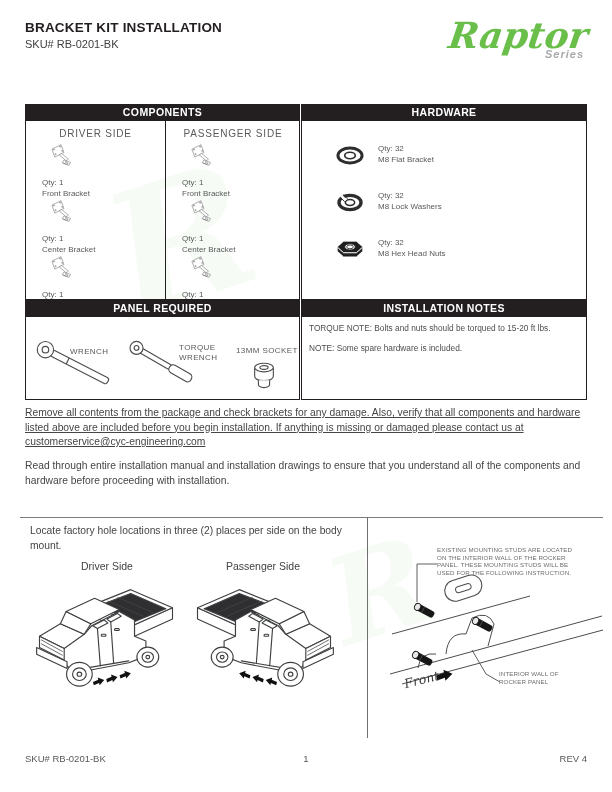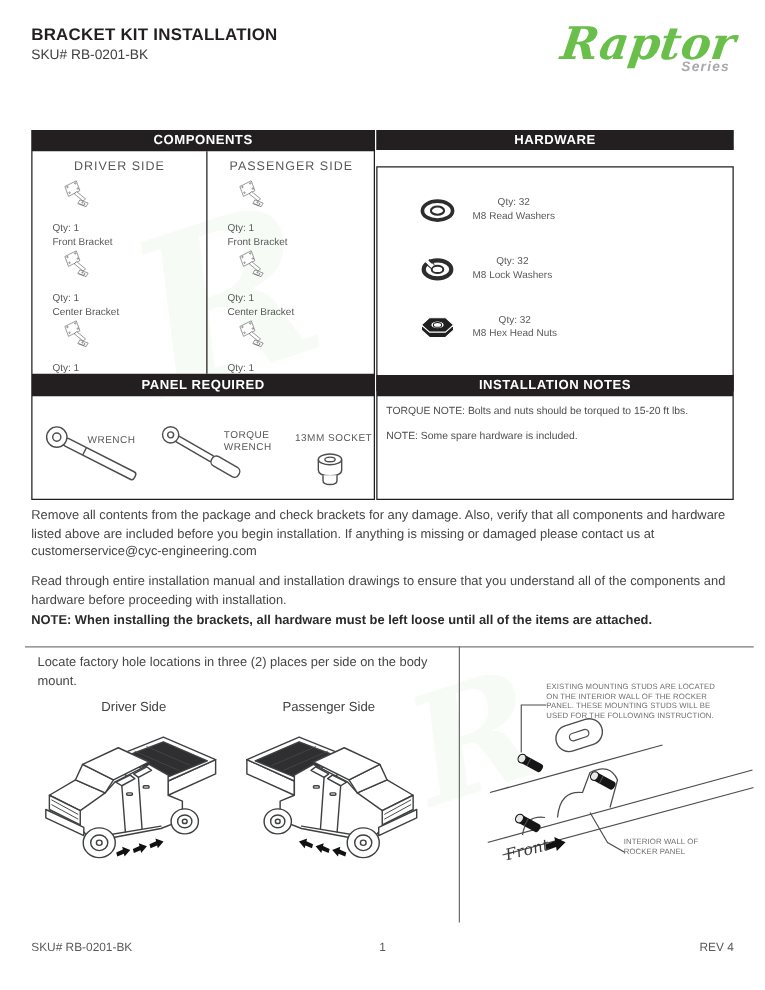--- a/index.html
+++ b/index.html
@@ -237,29 +237,29 @@
               </svg>
             <div class="item-text" style="margin-top:10px; margin-left:8px;">
               <div>Qty: 1</div>
               <div>Rear Bracket</div>
             </div>
           </div>
         </div>
       </div>
     </div>
 
-    <div class="abs cell" style="left:276px; top:29px; width:286px; height:180px;text-align:center;">
+    <div class="abs cell" style="left:276px; top:16px; width:286px; height:180px;">
       <div style="padding:22px 0 0 32px;">
         <div class="hw-row" style="height:47px;">
           <svg width="32" height="21" viewBox="0 0 30 20" style="margin-top:2px;">
               <use href="#sym-flatwasher"></use>
             </svg>
           <div class="item-text" style="margin-left:12px;">
             <div>Qty: 32</div>
-            <div>M8 Read Washers</div>
+            <div>M8 Flat Bracket</div>
           </div>
         </div>
         <div class="hw-row" style="height:47px;">
           <svg width="32" height="21" viewBox="0 0 30 20" style="margin-top:2px;">
               <use href="#sym-lockwasher"></use>
             </svg>
           <div class="item-text" style="margin-left:12px;">
             <div>Qty: 32</div>
             <div>M8 Lock Washers</div>
           </div>
@@ -295,23 +295,22 @@
     </div>
 
     <div class="abs cell" style="left:276px; top:212px; width:286px; height:84px;">
       <div style="padding:2px 0 0 7px;">
         <div class="note-line">TORQUE NOTE: Bolts and nuts should be torqued to 15-20 ft lbs.</div>
         <div class="note-line">NOTE: Some spare hardware is included.</div>
       </div>
     </div>
   </div>
 
-  <div class="z abs para" style="left:25px; top:406px;">Remove all contents from the package and check brackets for any damage. Also, verify that all components and hardware listed above are included before you begin installation. If anything is missing or damaged please contact us at customerservice@cyc-engineering.com</div>
+  <div class="z abs para" style="left:25px; top:406px;text-decoration:underline;">Remove all contents from the package and check brackets for any damage. Also, verify that all components and hardware listed above are included before you begin installation. If anything is missing or damaged please contact us at customerservice@cyc-engineering.com</div>
   <div class="z abs para" style="left:25px; top:459px;">Read through entire installation manual and installation drawings to ensure that you understand all of the components and hardware before proceeding with installation.</div>
-  <div class="z abs para para-bold" style="left:25px; top:490px;">NOTE: When installing the brackets, all hardware must be left loose until all of the items are attached.</div>
 
   <div class="z abs hdiv" style="left:20px; top:517px; width:583px; height:0;"></div>
   <div class="z abs vdiv" style="left:367px; top:517px; width:0; height:221px;"></div>
 
   <div class="z abs step-text" style="left:30px; top:524px; width:320px;">Locate factory hole locations in three (2) places per side on the body mount.</div>
 
   <div class="z abs truck-label" style="left:42px; top:560px;">Driver Side</div>
   <div class="z abs truck-label" style="left:198px; top:560px;">Passenger Side</div>
 
   <svg class="z abs" style="left:30px; top:582px;" width="152" height="116" viewBox="0 0 160 122">

